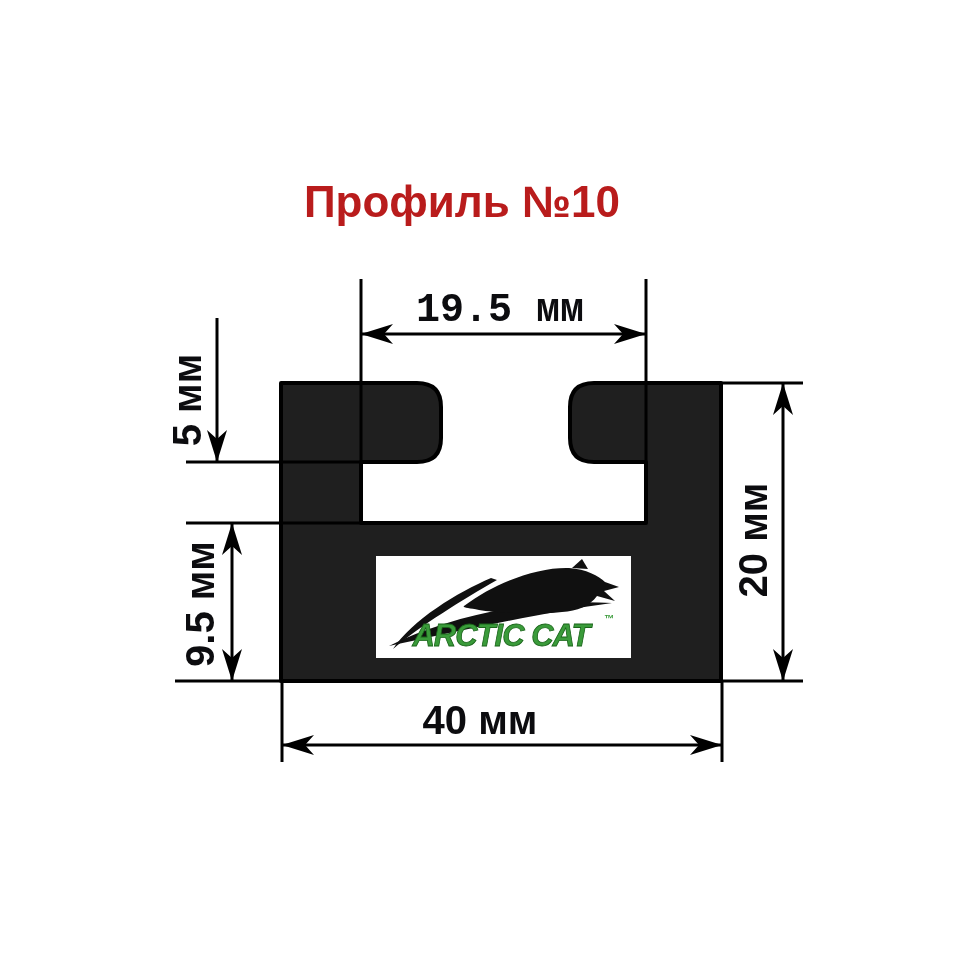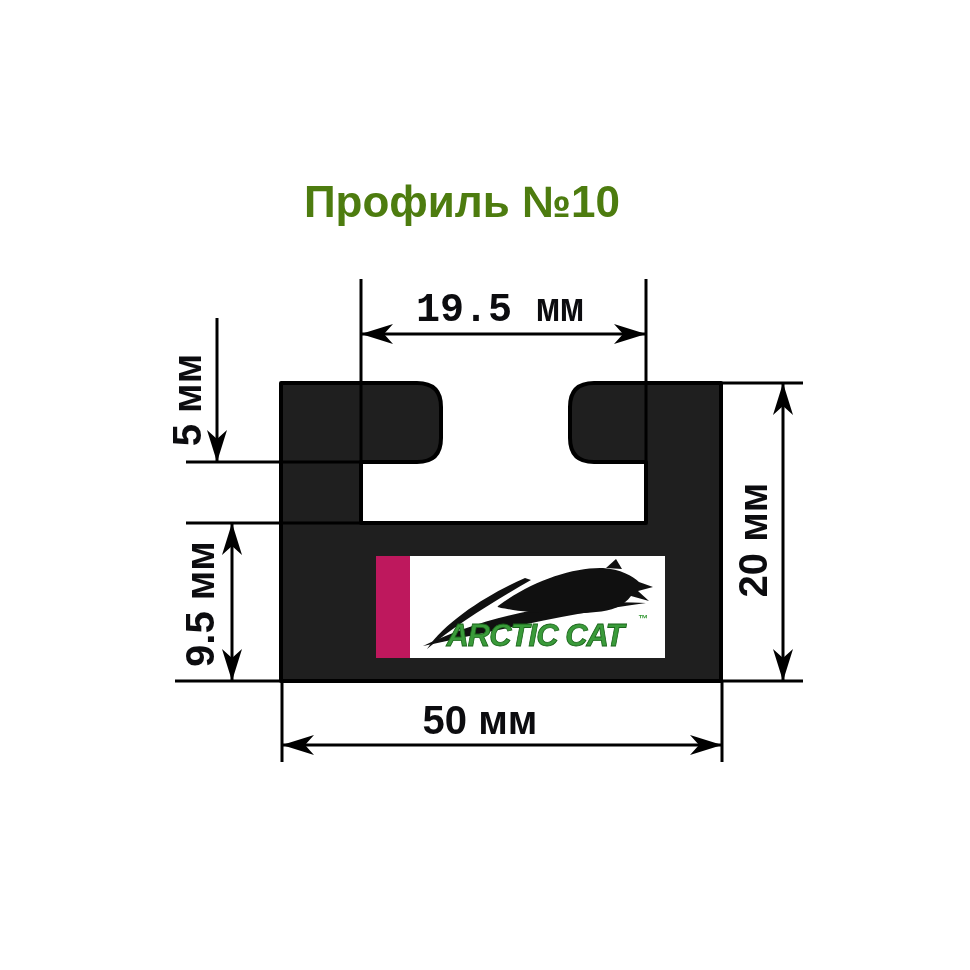--- a/index.html
+++ b/index.html
@@ -5,37 +5,36 @@
   html,body { margin:0; padding:0; background:#ffffff; }
   .stage {
     position:relative; width:970px; height:970px; background:#ffffff;
     font-family:"Liberation Sans", sans-serif; overflow:hidden;
   }
   .drawing-svg { position:absolute; left:0; top:0; width:970px; height:970px; }
   .page-title {
     position:absolute; left:462px; top:202px;
     transform:translate(-50%,-50%);
     font:bold 44px "Liberation Sans", sans-serif;
-    color:#4d7c0f; white-space:nowrap; letter-spacing:0px;
+    color:#b91c1c; white-space:nowrap; letter-spacing:0px;
   }
   .dim-label {
     position:absolute; transform:translate(-50%,-50%);
     font:bold 40px "Liberation Sans", sans-serif;
     color:#0c0c0f; white-space:nowrap;
   }
   .dim-label.vertical { transform:translate(-50%,-50%) rotate(-90deg); }
   .dim-19-5 { left:500px; top:310px;font-family:Liberation Mono, monospace; }
   .dim-5    { left:187px; top:400px; }
   .dim-9-5  { left:200px; top:604px; }
   .dim-20   { left:753px; top:540px; }
   .dim-30   { left:480px; top:720px; }
   .logo-box {
     position:absolute; left:376px; top:556px; width:255px; height:102px;
     background:#be185d;
-    padding-left:34px;
   }
   .logo-box svg { display:block; width:255px; height:102px; }
 </style>
 </head>
 <body>
 
 <div class="stage">
 
   <div class="page-title">Профиль №10</div>
 
@@ -68,21 +67,21 @@
       <line x1="232" y1="523" x2="232" y2="681" marker-start="url(#arrow)" marker-end="url(#arrow)"></line>
       <line x1="783" y1="383" x2="783" y2="681" marker-start="url(#arrow)" marker-end="url(#arrow)"></line>
       <line x1="282" y1="745" x2="722" y2="745" marker-start="url(#arrow)" marker-end="url(#arrow)"></line>
     </g>
   </svg>
 
   <div class="dim-label dim-19-5">19.5 мм</div>
   <div class="dim-label vertical dim-5">5 мм</div>
   <div class="dim-label vertical dim-9-5">9.5 мм</div>
   <div class="dim-label vertical dim-20">20 мм</div>
-  <div class="dim-label dim-30">50 мм</div>
+  <div class="dim-label dim-30">40 мм</div>
 
   <div class="logo-box">
     <svg viewBox="0 0 255 102" xmlns="http://www.w3.org/2000/svg">
       <rect x="0" y="0" width="255" height="102" fill="#ffffff"></rect>
       <g fill="#101010">
         <path d="M13,90 C70,62 150,42 236,47 C168,56 78,76 13,90 Z"></path>
         <path d="M121,24 C86,44 44,70 17,93 C36,64 82,36 115,22 Z"></path>
         <path d="M88,50 C120,26 162,11 193,12 C210,13 223,20 229,26 L243,31 L228,35 L239,45 L221,40
                  C214,50 201,55 186,56 C158,59 122,57 103,54 C93,52 86,52 88,50 Z"></path>
         <path d="M196,12 L206,3 L212,13 Z"></path>

